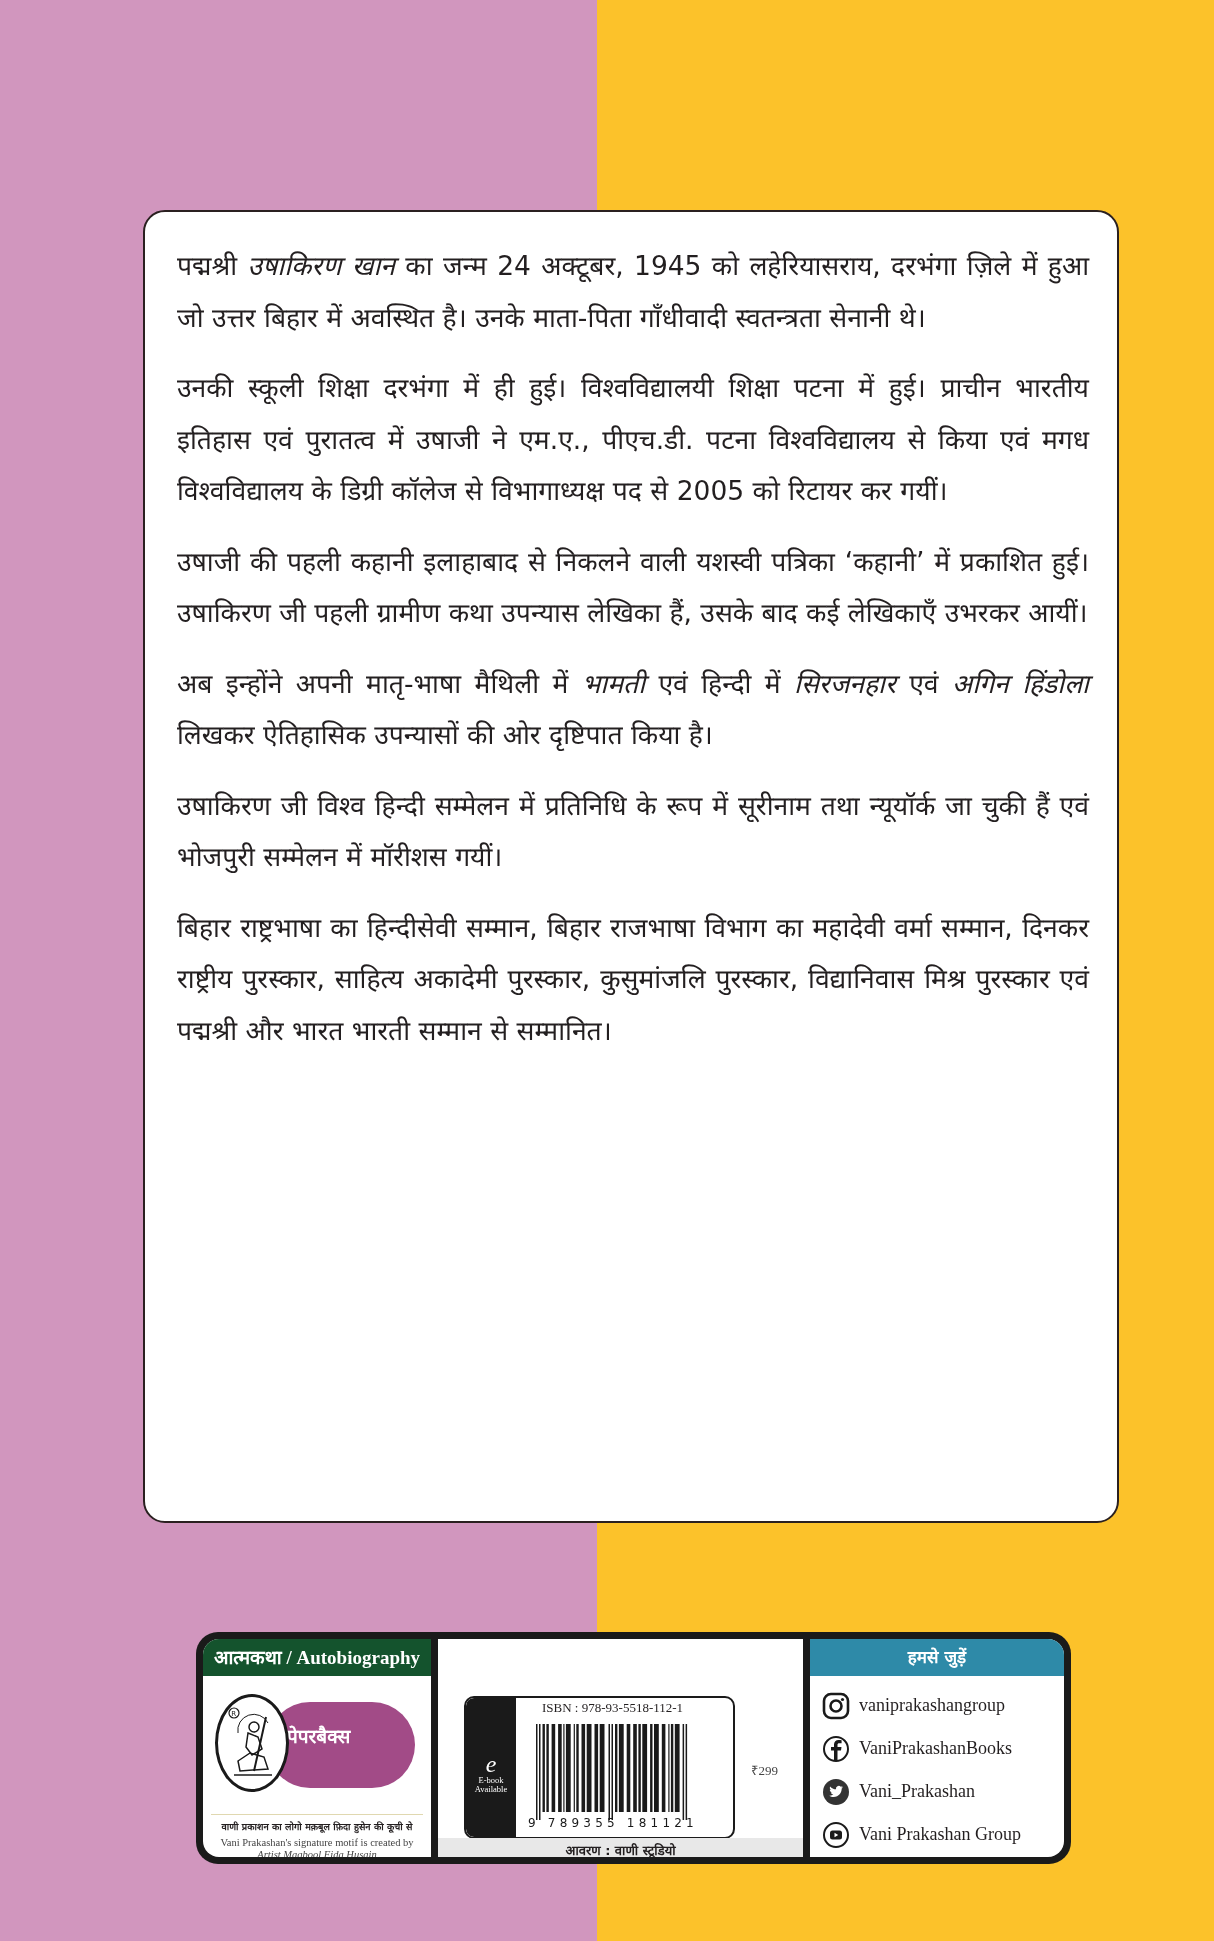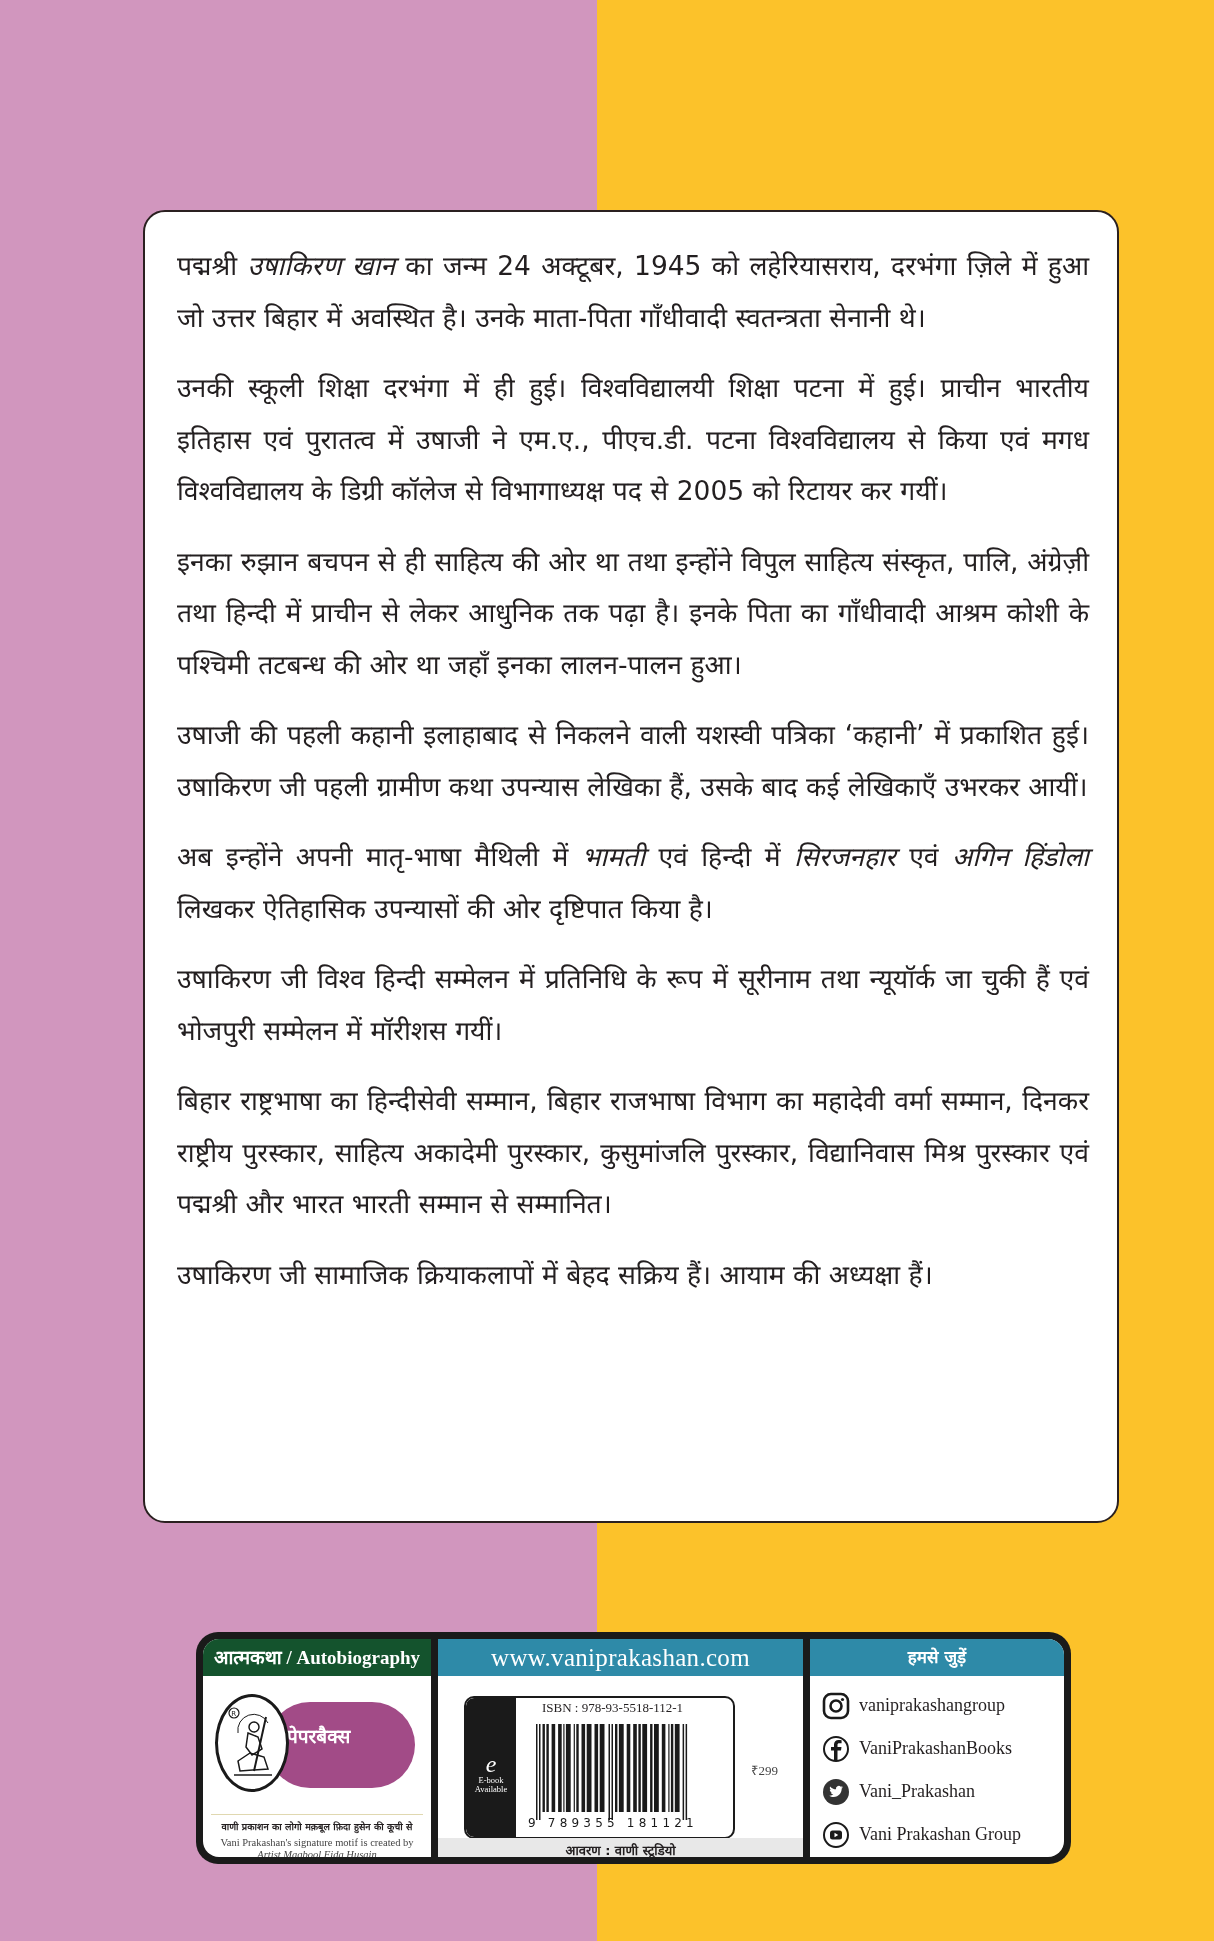--- a/index.html
+++ b/index.html
@@ -111,26 +111,24 @@
 </head>
 <body>
 
 <div class="bg-left" style="background: rgb(209, 150, 190);"></div>
 <div class="bg-right" style="background: rgb(252, 194, 42);"></div>
 
 <div class="card" style="background: rgb(255, 255, 255);">
   <div class="card-text" id="bio-text">
       <p><span>पद्मश्री </span><i>उषाकिरण खान</i><span> का जन्म 24 अक्टूबर, 1945 को लहेरियासराय, दरभंगा ज़िले में हुआ जो उत्तर बिहार में अवस्थित है। उनके माता-पिता गाँधीवादी स्वतन्त्रता सेनानी थे।</span></p>
       <p><span>उनकी स्कूली शिक्षा दरभंगा में ही हुई। विश्वविद्यालयी शिक्षा पटना में हुई। प्राचीन भारतीय इतिहास एवं पुरातत्व में उषाजी ने एम.ए., पीएच.डी. पटना विश्वविद्यालय से किया एवं मगध विश्वविद्यालय के डिग्री कॉलेज से विभागाध्यक्ष पद से 2005 को रिटायर कर गयीं।</span></p>
-      <p><span>इनका रुझान बचपन से ही साहित्य की ओर था तथा इन्होंने विपुल साहित्य संस्कृत, पालि, अंग्रेज़ी तथा हिन्दी में प्राचीन से लेकर आधुनिक तक पढ़ा है। इनके पिता का गाँधीवादी आश्रम कोशी के पश्चिमी तटबन्ध की ओर था जहाँ इनका लालन-पालन हुआ।</span></p>
       <p><span>उषाजी की पहली कहानी इलाहाबाद से निकलने वाली यशस्वी पत्रिका ‘कहानी’ में प्रकाशित हुई। उषाकिरण जी पहली ग्रामीण कथा उपन्यास लेखिका हैं, उसके बाद कई लेखिकाएँ उभरकर आयीं।</span></p>
       <p><span>अब इन्होंने अपनी मातृ-भाषा मैथिली में </span><i>भामती</i><span> एवं हिन्दी में </span><i>सिरजनहार</i><span> एवं </span><i>अगिन हिंडोला</i><span> लिखकर ऐतिहासिक उपन्यासों की ओर दृष्टिपात किया है।</span></p>
       <p><span>उषाकिरण जी विश्व हिन्दी सम्मेलन में प्रतिनिधि के रूप में सूरीनाम तथा न्यूयॉर्क जा चुकी हैं एवं भोजपुरी सम्मेलन में मॉरीशस गयीं।</span></p>
       <p><span>बिहार राष्ट्रभाषा का हिन्दीसेवी सम्मान, बिहार राजभाषा विभाग का महादेवी वर्मा सम्मान, दिनकर राष्ट्रीय पुरस्कार, साहित्य अकादेमी पुरस्कार, कुसुमांजलि पुरस्कार, विद्यानिवास मिश्र पुरस्कार एवं पद्मश्री और भारत भारती सम्मान से सम्मानित।</span></p>
-      <p><span>उषाकिरण जी सामाजिक क्रियाकलापों में बेहद सक्रिय हैं। आयाम की अध्यक्षा हैं।</span></p>
     </div>
 </div>
 
 <div class="strip" style="background: rgb(26, 26, 26);">
 
   <div class="col col1">
     <div class="col-head" style="background: #14532d;">आत्मकथा / Autobiography</div>
     <div class="logo-wrap">
       <div class="pill" style="background: rgb(162, 75, 135);"></div>
       <div class="pill-label">पेपरबैक्स</div>
@@ -149,21 +147,20 @@
     </div>
     <div class="col1-rule"></div>
     <div class="credit-hi">वाणी प्रकाशन का लोगो मक़बूल फ़िदा हुसेन की कूची से</div>
     <div class="credit-en">
       <span>Vani Prakashan's signature motif is created by</span>
       <i>Artist Maqbool Fida Husain</i>
     </div>
   </div>
 
   <div class="col col2">
-    <div class="col-head" style="background: rgb(46, 138, 168);">www.vaniprakashan.com</div>
     <div class="barcode-box">
       <div class="ebook">
         <div class="ebook-e">e</div>
         <div class="ebook-t">E-book Available</div>
       </div>
       <div class="isbn-text">ISBN : 978-93-5518-112-1</div>
       <svg class="bars" id="barcode-svg" width="206" height="100" viewBox="0 0 206 100">
           <rect x="14" y="4" width="1.5" height="96" fill="#1a1a1a"></rect>
           <rect x="17" y="4" width="1.5" height="96" fill="#1a1a1a"></rect>
           <rect x="20.5" y="4" width="2.4" height="88" fill="#1a1a1a"></rect>

